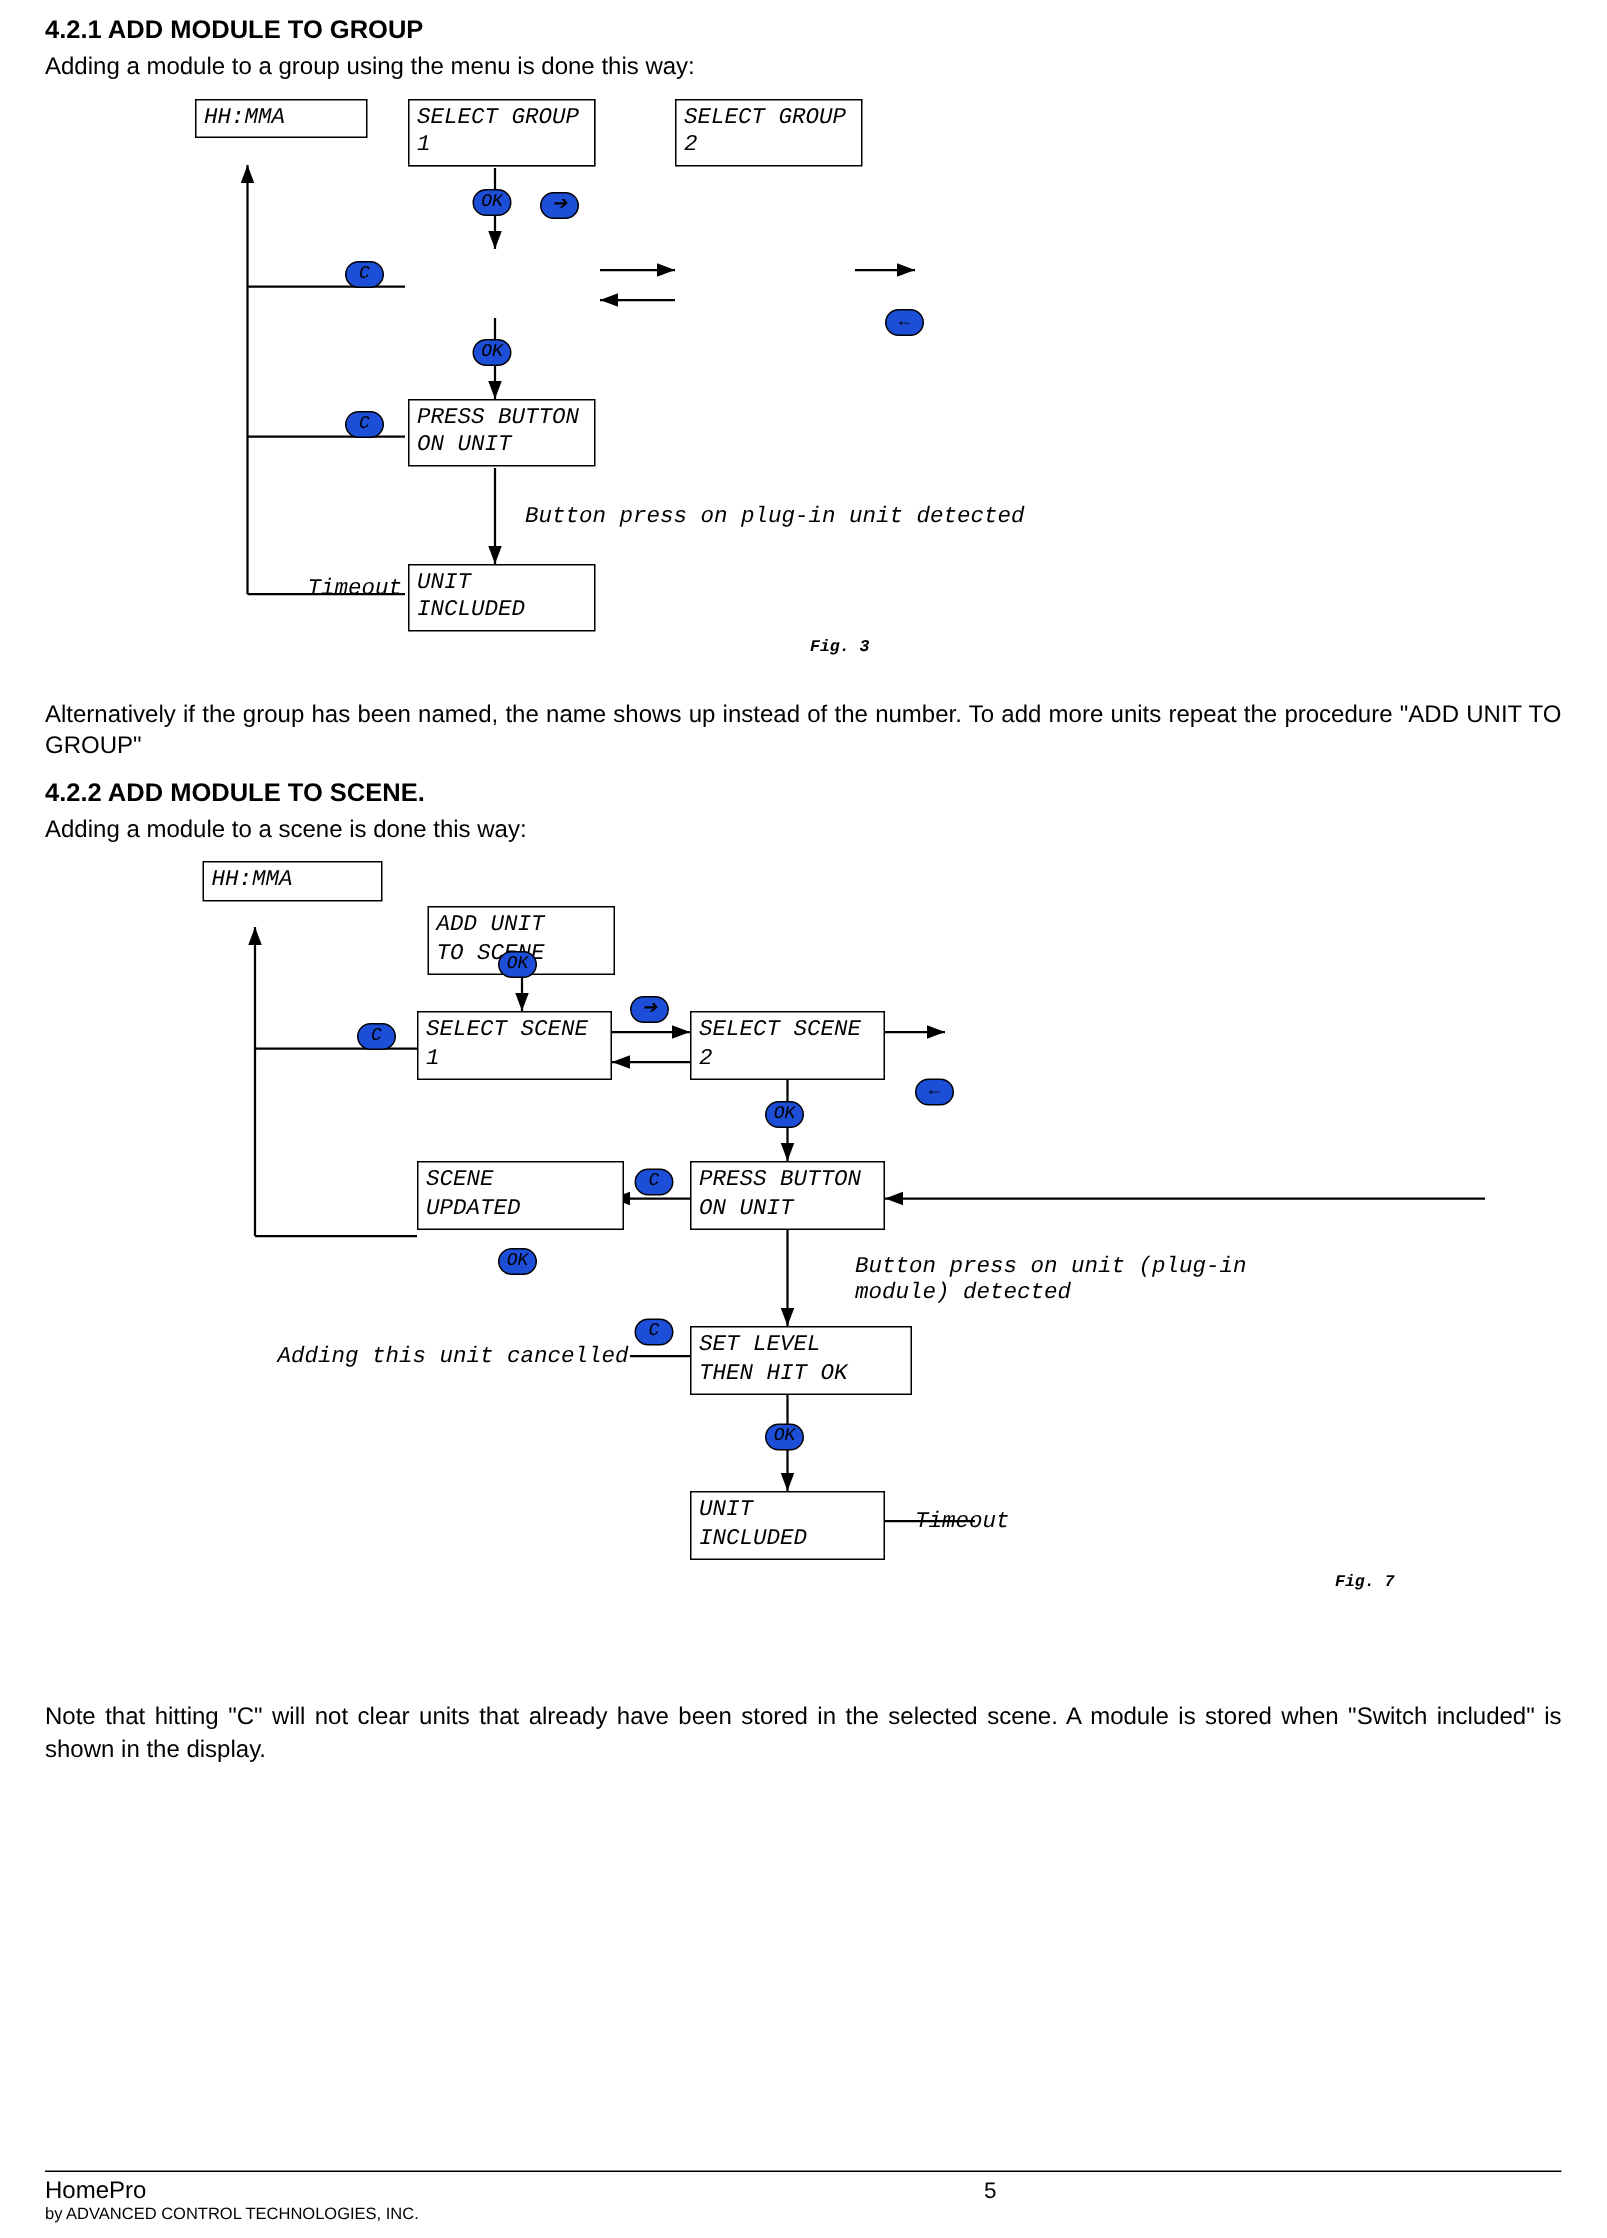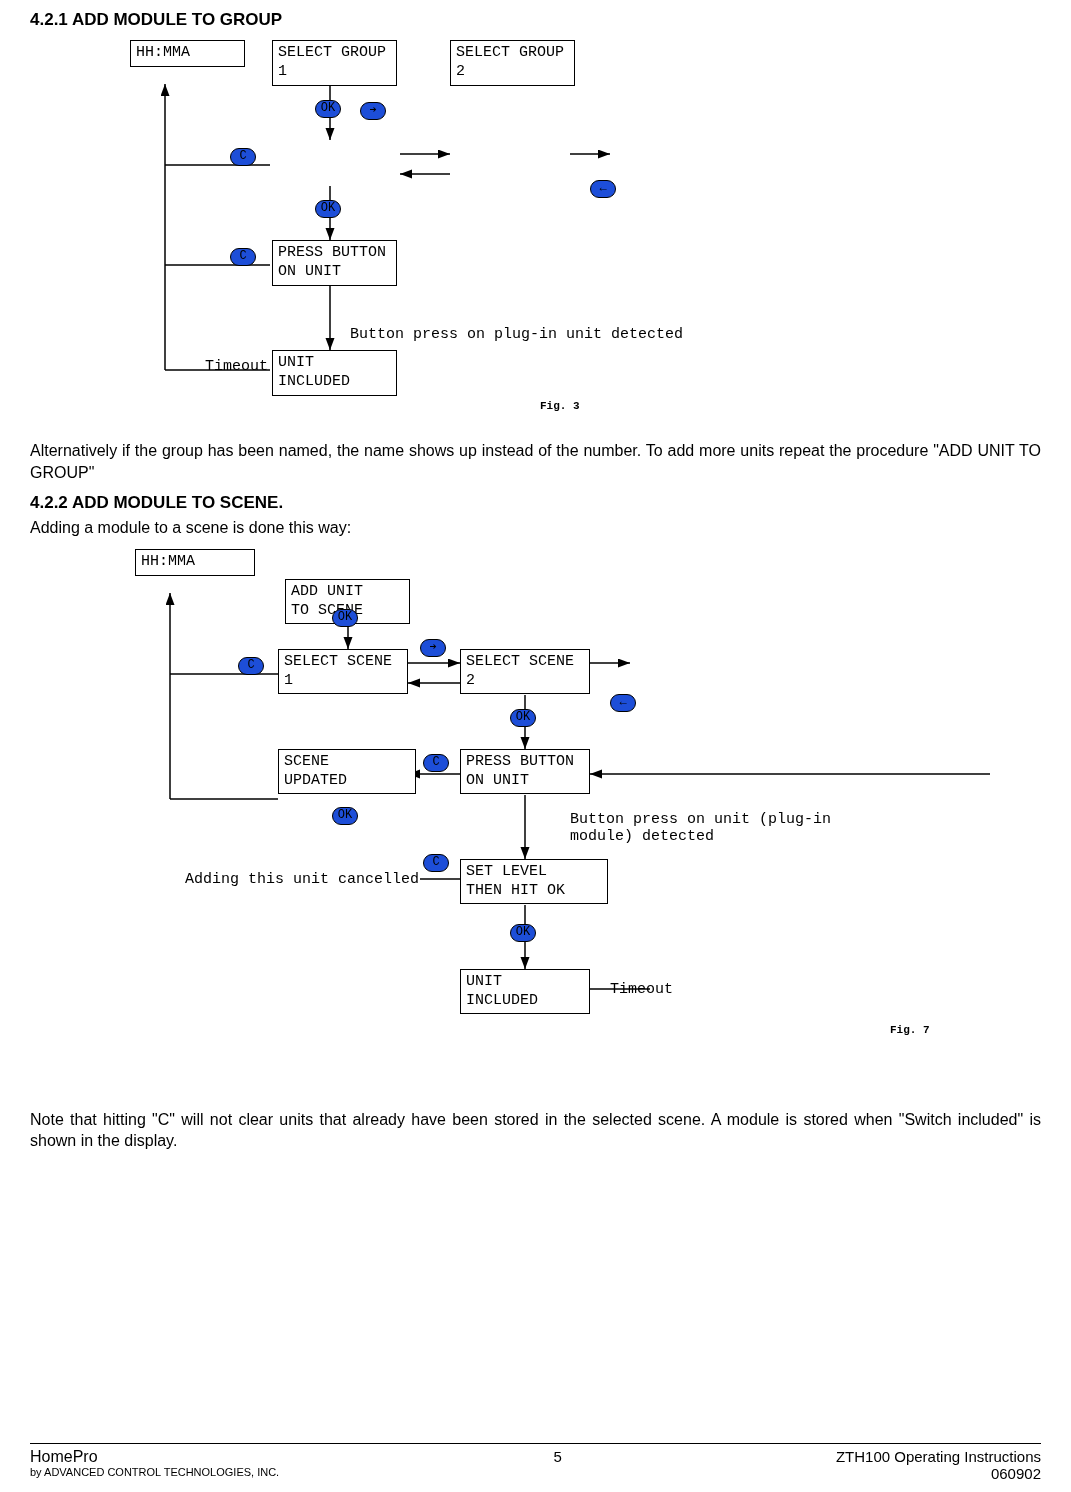--- a/index.html
+++ b/index.html
@@ -24,20 +24,21 @@
   .sub { margin-left: 25px; }
   p.body {
     font-size: 16px;
     margin: 4px 0 10px 0;
     line-height: 1.35;
     text-align: justify;
   }
   .diag {
     position: relative;
     margin: 10px 0 10px 80px;
+    font-style: italic;
   }
   .box {
     position: absolute;
     border: 1.5px solid #000;
     background: #fff;
     font-family: "Courier New", monospace;
     font-size: 15px;
     line-height: 1.25;
     padding: 3px 5px;
     white-space: pre;
@@ -80,20 +81,21 @@
   .footer-left .by { font-size: 11px; }
   .footer-center { flex:1; text-align: center; font-size: 15px;}
   .footer-right { text-align: right; font-size: 15px;}
 </style>
 </head>
 <body>
 
 <div class="content">
 
   <h3>4.2.1 ADD MODULE TO GROUP</h3>
+  <p class="body sub">Adding a module to a group using the menu is done this way:</p>
 
   <div class="diag" style="width:600px;height:390px;">
     <svg class="overlay" width="600" height="390">
       <defs>
         <marker id="arr" markerWidth="10" markerHeight="10" refX="8" refY="3" orient="auto">
           <path d="M0,0 L8,3 L0,6 Z" fill="#000"></path>
         </marker>
       </defs>
 
       <line x1="55" y1="330" x2="55" y2="44" stroke="#000" stroke-width="1.5" marker-end="url(#arr)"></line>
@@ -122,21 +124,21 @@
     <div class="btn sm" style="left:120px;top:108px;">C</div>
     <div class="box" style="left:162px;top:100;width:125px;">SELECT GROUP
 1</div>
     <div class="box" style="left:340px;top:100;width:125px;">SELECT GROUP
 2</div>
     <div class="btn sm" style="left:480px;top:140px;">←</div>
     <div class="btn sm" style="left:205px;top:160px;">OK</div>
     <div class="btn sm" style="left:120px;top:208px;">C</div>
     <div class="box" style="left:162px;top:200px;width:125px;">PRESS BUTTON
 ON UNIT</div>
-    <div class="lbl" style="left:240px;top:286px;">Button press on plug-in unit detected</div>
+    <div class="lbl" style="left:240px;top:270px;">Button press on plug-in unit detected</div>
     <div class="lbl" style="left:95px;top:318px;">Timeout</div>
     <div class="box" style="left:162px;top:310px;width:125px;">UNIT
 INCLUDED</div>
     <div class="figcap" style="left:430px;top:360px;">Fig. 3</div>
   </div>
 
   <p class="body sub">Alternatively if the group has been named, the name shows up instead of the number.  To add more units repeat the procedure "ADD UNIT TO GROUP"</p>
 
   <h3>4.2.2 ADD MODULE TO SCENE.</h3>
   <p class="body sub">Adding a module to a scene is done this way:</p>
@@ -212,18 +214,14 @@
 </div>
 
 <div class="footer">
   <div class="footer-line"></div>
   <div class="footer-row">
     <div class="footer-left">
       <div class="brand">HomePro</div>
       <div class="by">by ADVANCED CONTROL TECHNOLOGIES, INC.</div>
     </div>
     <div class="footer-center">5</div>
-    <div class="footer-right">
-      <div>ZTH100 Operating Instructions</div>
-      <div>060902</div>
-    </div>
   </div>
 </div>
 
 </body></html>

